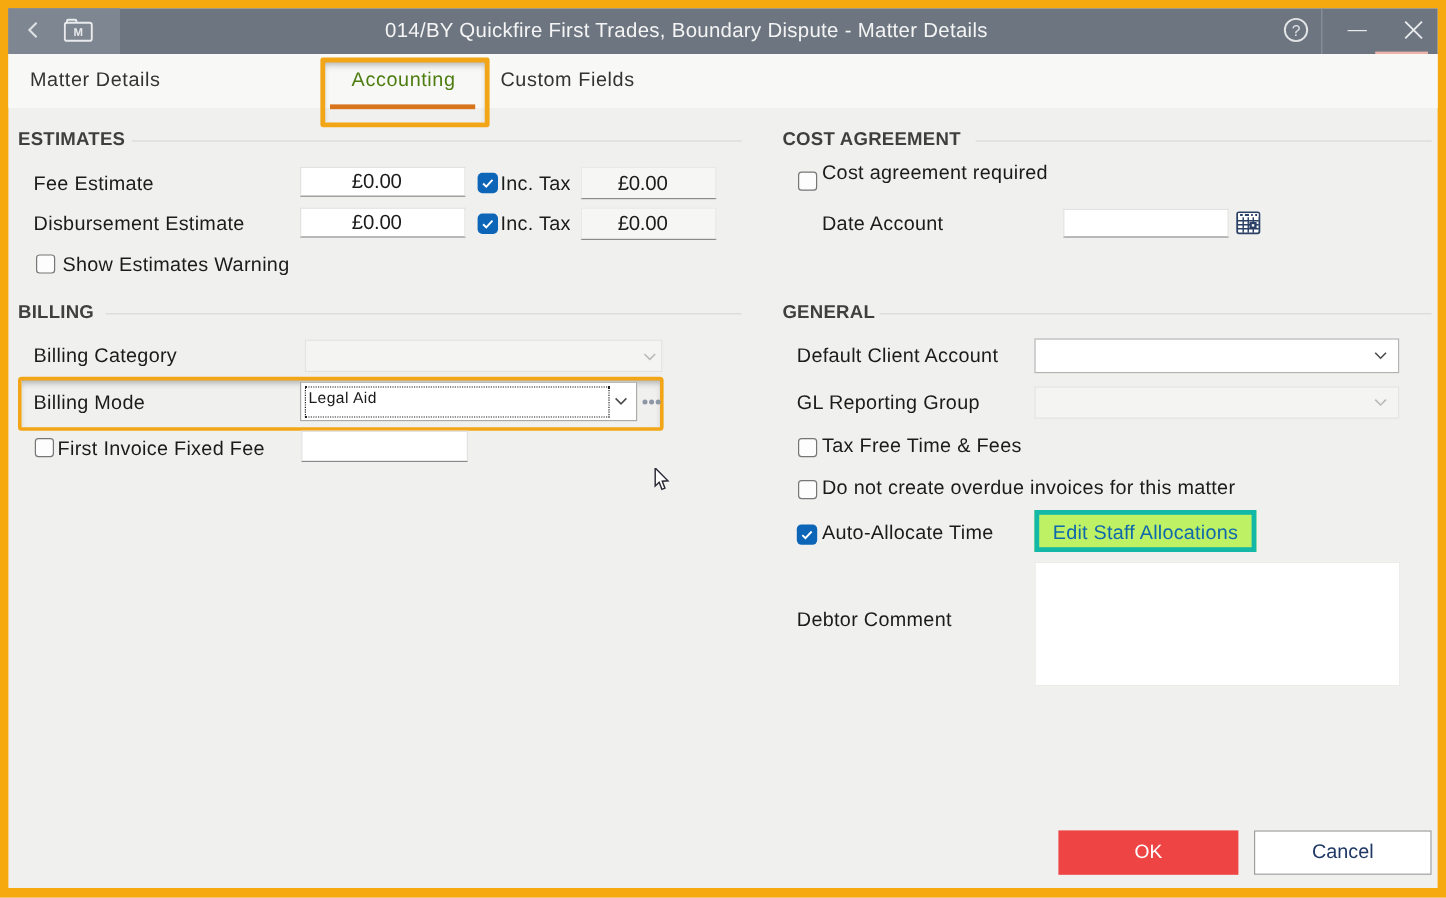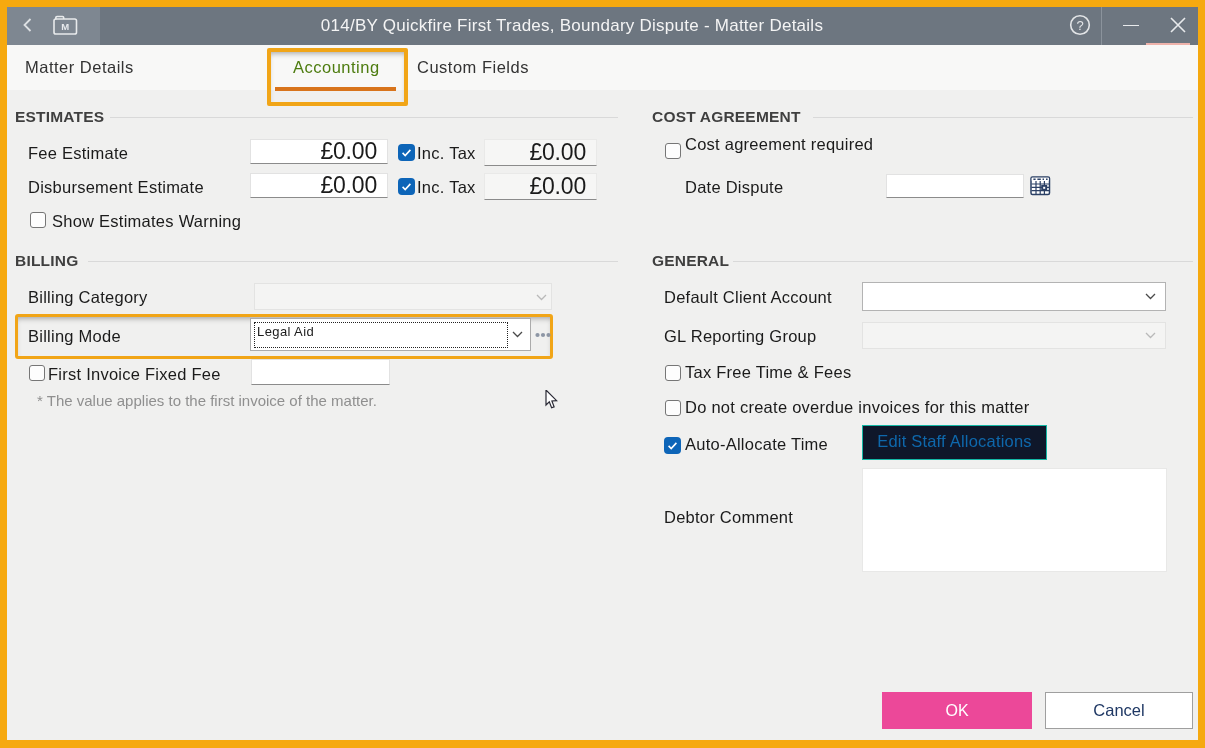--- a/index.html
+++ b/index.html
@@ -15,21 +15,21 @@
 #tabrow { position:absolute; left:0; top:38px; width:1191px; height:45px; background:#f8f8f7; }
 .tab { position:absolute; top:0; height:45px; line-height:45px; font-size:16.5px; letter-spacing:0.5px; color:#333; white-space:nowrap; }
 
 .sechead { position:absolute; font-size:15.5px; font-weight:bold; color:#3f3f3f; letter-spacing:0.2px; white-space:nowrap; }
 .secline { position:absolute; height:1px; background:#d9d9d9; }
 .lbl { position:absolute; font-size:16.5px; letter-spacing:0.25px; color:#1b1b1b; white-space:nowrap; }
 .note { position:absolute; font-size:15px; color:#8f8f8f; white-space:nowrap; }
 
 .tfield { position:absolute; background:#fff; border:1px solid #e2e2e2; border-bottom:1px solid #8b8b8b; font-size:15.5px; color:#1b1b1b; }
 .tfield.dis { background:#f6f6f5; border:1px solid #e9e9e8; border-bottom:1px solid #8b8b8b; }
-.amt { text-align:right; padding-right:10px; line-height:23px; font-size:23px; letter-spacing:-0.2px; }
+.amt { text-align:center; padding-right:10px; line-height:23px; font-size:17px; letter-spacing:-0.2px; }
 
 .cb { position:absolute; width:16px; height:16px; background:#fdfdfd; border:1px solid #767676; border-radius:3px; }
 .cbc { position:absolute; width:17px; height:17px; background:#0d65b8; border-radius:4px; }
 
 .dd { position:absolute; background:#fff; border:1px solid #b3b3b3; }
 .dd.dis { background:#f4f4f3; border:1px solid #e3e3e2; }
 .chev { position:absolute; width:11px; height:7px; }
 
 .btn { position:absolute; text-align:center; }
 svg { display:block; }
@@ -118,29 +118,28 @@
         <circle cx="2.5" cy="3" r="2.1" fill="#8d96a5"></circle>
         <circle cx="8" cy="3" r="2.1" fill="#8d96a5"></circle>
         <circle cx="13.5" cy="3" r="2.1" fill="#8d96a5"></circle>
       </svg>
   </div>
 
   <div class="cb" style="left:22px;top:358px"></div>
   <div class="lbl" style="left:41px;top:358px">First Invoice Fixed Fee</div>
   <div class="tfield" style="left:244px;top:352px;width:139px;height:26px"></div>
 
-  <div class="note" style="left:30px;top:385px">* The value applies to the first invoice of the matter.</div>
 
   <div class="sechead" style="left:645px;top:101px">COST AGREEMENT</div>
   <div class="secline" style="left:806px;top:110px;width:380px"></div>
 
   <div class="cb" style="left:658px;top:136px"></div>
   <div class="lbl" style="left:678px;top:128px">Cost agreement required</div>
 
-  <div class="lbl" style="left:678px;top:171px">Date Dispute</div>
+  <div class="lbl" style="left:678px;top:171px">Date Account</div>
   <div class="tfield" style="left:879px;top:167px;width:138px;height:24px"></div>
   <svg class="abs" style="left:1023px;top:168px" width="21" height="21" viewBox="0 0 21 21">
     <rect x="1" y="2" width="18.5" height="17.5" rx="1.5" stroke="#2b4065" stroke-width="1.5" fill="#fff"></rect>
     <rect x="1.7" y="2.7" width="17.1" height="3" fill="#fff"></rect>
     <path d="M3.4 4.2 h2.2 M7.4 4.2 h3.4 M12.6 4.2 h1.4 M16 4.2 h1.6" stroke="#2b4065" stroke-width="1.6"></path>
     <path d="M6 6 L6 19 M10.2 6 L10.2 19 M14.4 6 L14.4 19 M1.5 9 L19 9 M1.5 12.3 L19 12.3 M1.5 15.6 L19 15.6" stroke="#2b4065" stroke-width="1.2"></path>
     <rect x="11.2" y="10" width="6" height="5.5" fill="#2b4065"></rect>
     <rect x="13.2" y="11.8" width="2" height="2" fill="#fff"></rect>
   </svg>
 
@@ -164,24 +163,24 @@
 
   <div class="cb" style="left:658px;top:393px"></div>
   <div class="lbl" style="left:678px;top:391px">Do not create overdue invoices for this matter</div>
 
   <div class="cbc" style="left:657px;top:430px">
       <svg width="17" height="17" viewBox="0 0 17 17">
         <path d="M4.6 8.9 L7.2 11.5 L12.4 5.9" stroke="#fff" stroke-width="1.6" fill="none"></path>
       </svg>
     </div>
   <div class="lbl" style="left:678px;top:428px">Auto-Allocate Time</div>
-  <div class="btn" style="left:855px;top:418px;width:185px;height:35px;background:#0f172a;border:1px solid #14b8a6;color:#0e68ac;font-size:16.5px;letter-spacing:0.2px;line-height:31px">Edit Staff Allocations</div>
+  <div class="btn" style="left:855px;top:418px;width:185px;height:35px;background:#bef264;border:4px solid #14b8a6;color:#0e68ac;font-size:16.5px;letter-spacing:0.2px;line-height:31px">Edit Staff Allocations</div>
 
   <div class="lbl" style="left:657px;top:501px">Debtor Comment</div>
   <div class="abs" style="left:855px;top:461px;width:305px;height:104px;background:#fff;border:1px solid #e8e8e7"></div>
 
-  <div class="btn" style="left:875px;top:685px;width:150px;height:37px;background:#ec4899;color:#fff;font-size:16px;line-height:37px">OK</div>
+  <div class="btn" style="left:875px;top:685px;width:150px;height:37px;background:#ef4444;color:#fff;font-size:16px;line-height:37px">OK</div>
   <div class="btn" style="left:1038px;top:685px;width:148px;height:37px;background:#fff;border:1px solid #9f9f9f;color:#1F3864;font-size:16.5px;line-height:35px">Cancel</div>
 
   <svg class="abs" style="left:538px;top:383px" width="14" height="21" viewBox="0 0 14 21">
       <path d="M1 0 L1 15 L4.3 11.9 L6.6 17.8 L9.1 16.8 L6.9 11 L11.6 10.7 Z" fill="#fff" stroke="#2a2a35" stroke-width="1.2"></path>
     </svg>
 </div>
 
 </body></html>

